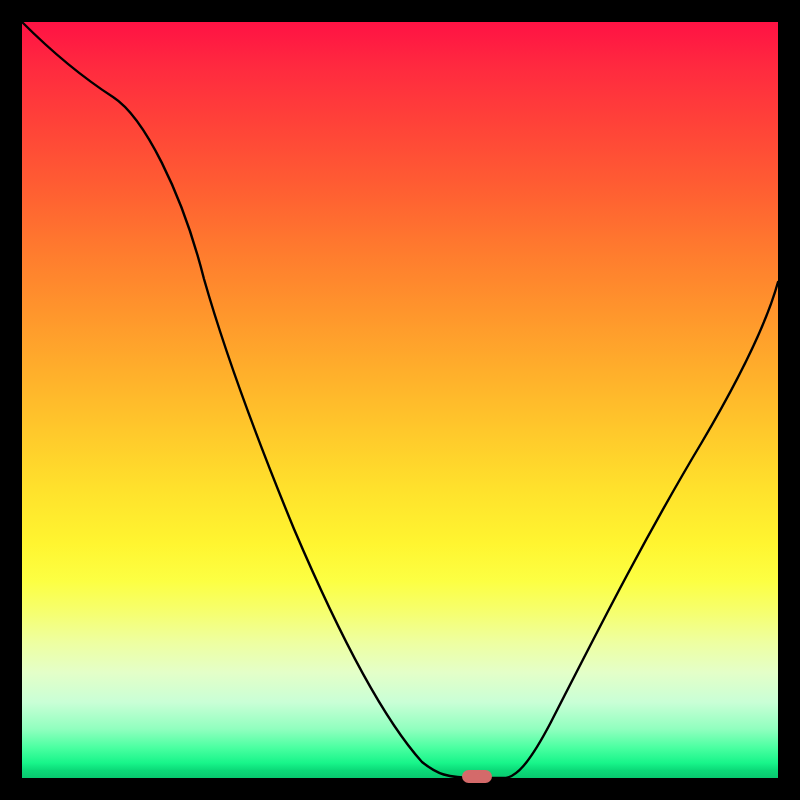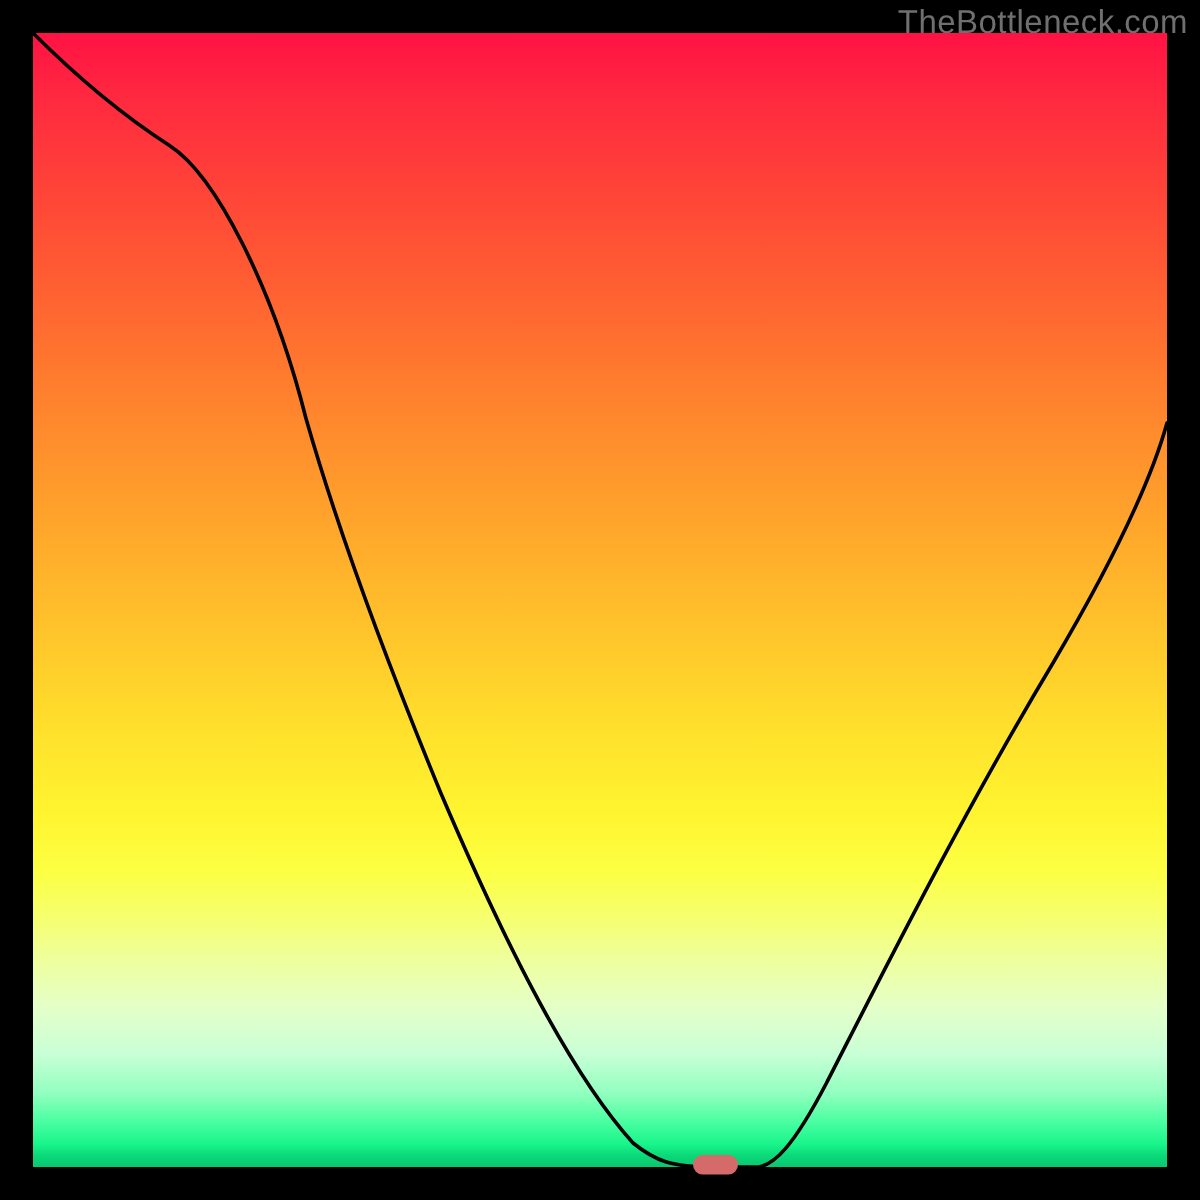--- a/index.html
+++ b/index.html
@@ -96,15 +96,14 @@
                L 484 756
                C 494 754, 506 744, 529 700
                C 570 620, 620 520, 680 420
                C 720 352, 745 300, 756 260"></path>
 
       <rect class="marker" x="440" y="748" width="30" height="13" rx="6.5" ry="6.5"></rect>
     </svg>
 
   </div>
 
-  <div class="watermark">TheBottleneck.com</div>
 
 </div>
 
 </body></html>

